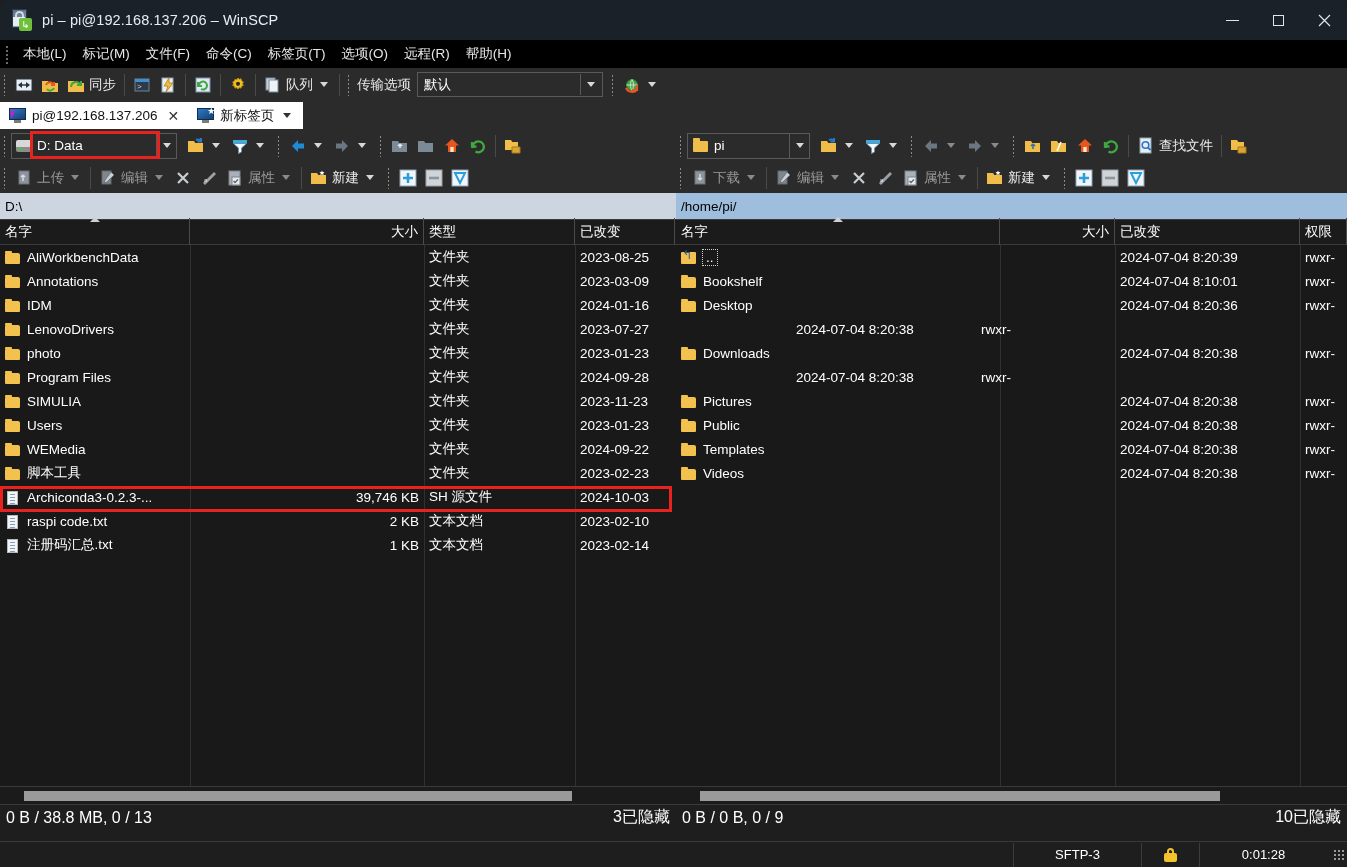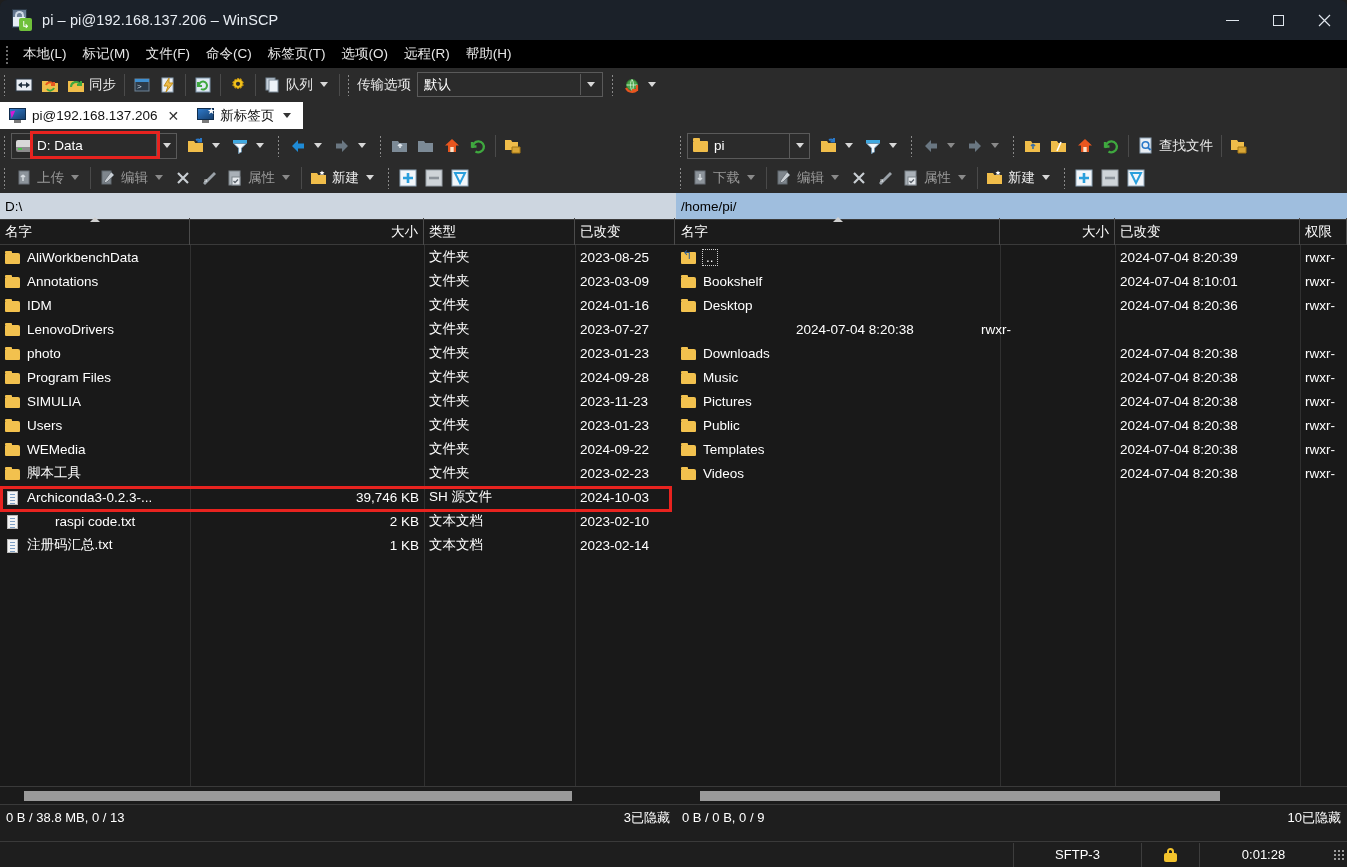--- a/index.html
+++ b/index.html
@@ -208,21 +208,21 @@
   .f-up:after { content:"↰"; position:absolute; left:1px; top:-4px; color:#2f5c8f; font-size:12px; }
   .dotsel { outline: 1px dotted #cfcfcf; padding: 0 3px; }
 
   .hscroll-wrap { height: 18px; background: #1b1b1b; padding: 3px 2px;
                   border-top: 1px solid #3a3a3a; }
   .hscroll-track { height: 12px; background: #1b1b1b; position: relative; }
   .hscroll-thumb { position:absolute; top:1px; height:10px; background:#9a9a9a; }
 
   .statusrow {
     height: 26px; background: #1e1e1e; display: flex; align-items: center;
-    border-top: 1px solid #3a3a3a; padding: 0 6px; color: #ffffff; font-size: 13px;
+    border-top: 1px solid #3a3a3a; padding: 0 6px; color: #ffffff; font-size: 16px;
   }
   .status-right { margin-left: auto; }
 
   
   .bottombar {
     position: absolute; left: 0; top: 841px; width: 1347px; height: 26px;
     background: #1e1e1e; display: flex; align-items: center;
     border-top: 1px solid #3a3a3a; color: #ffffff; font-size: 13px;
   }
   .bb-cell { height: 24px; display: flex; align-items: center; justify-content: center;
@@ -813,21 +813,21 @@
             <span>39,746 KB</span>
           </div>
           <div class="fcell" style="width:151px;">
             <span>SH 源文件</span>
           </div>
           <div class="fcell" style="width:100px;">
             <span>2024-10-03</span>
           </div>
         </div>
         <div class="frow">
-          <div class="fcell" style="width:190px;gap:28px;">
+          <div class="fcell" style="width:190px;">
             <span class="f-ic">
               <span class="f-file"></span>
             </span>
             <span>raspi code.txt</span>
           </div>
           <div class="fcell r" style="width:234px;">
             <span>2 KB</span>
           </div>
           <div class="fcell" style="width:151px;">
             <span>文本文档</span>
@@ -1159,26 +1159,20 @@
             <span></span>
           </div>
           <div class="fcell" style="width:185px;">
             <span>2024-07-04 8:20:38</span>
           </div>
           <div class="fcell" style="width:47px;">
             <span>rwxr-</span>
           </div>
         </div>
         <div class="frow">
-          <div class="fcell" style="width:324px;">
-            <span class="f-ic">
-              <span class="f-folder"></span>
-            </span>
-            <span>Music</span>
-          </div>
           <div class="fcell r" style="width:115px;">
             <span></span>
           </div>
           <div class="fcell" style="width:185px;">
             <span>2024-07-04 8:20:38</span>
           </div>
           <div class="fcell" style="width:47px;">
             <span>rwxr-</span>
           </div>
         </div>

